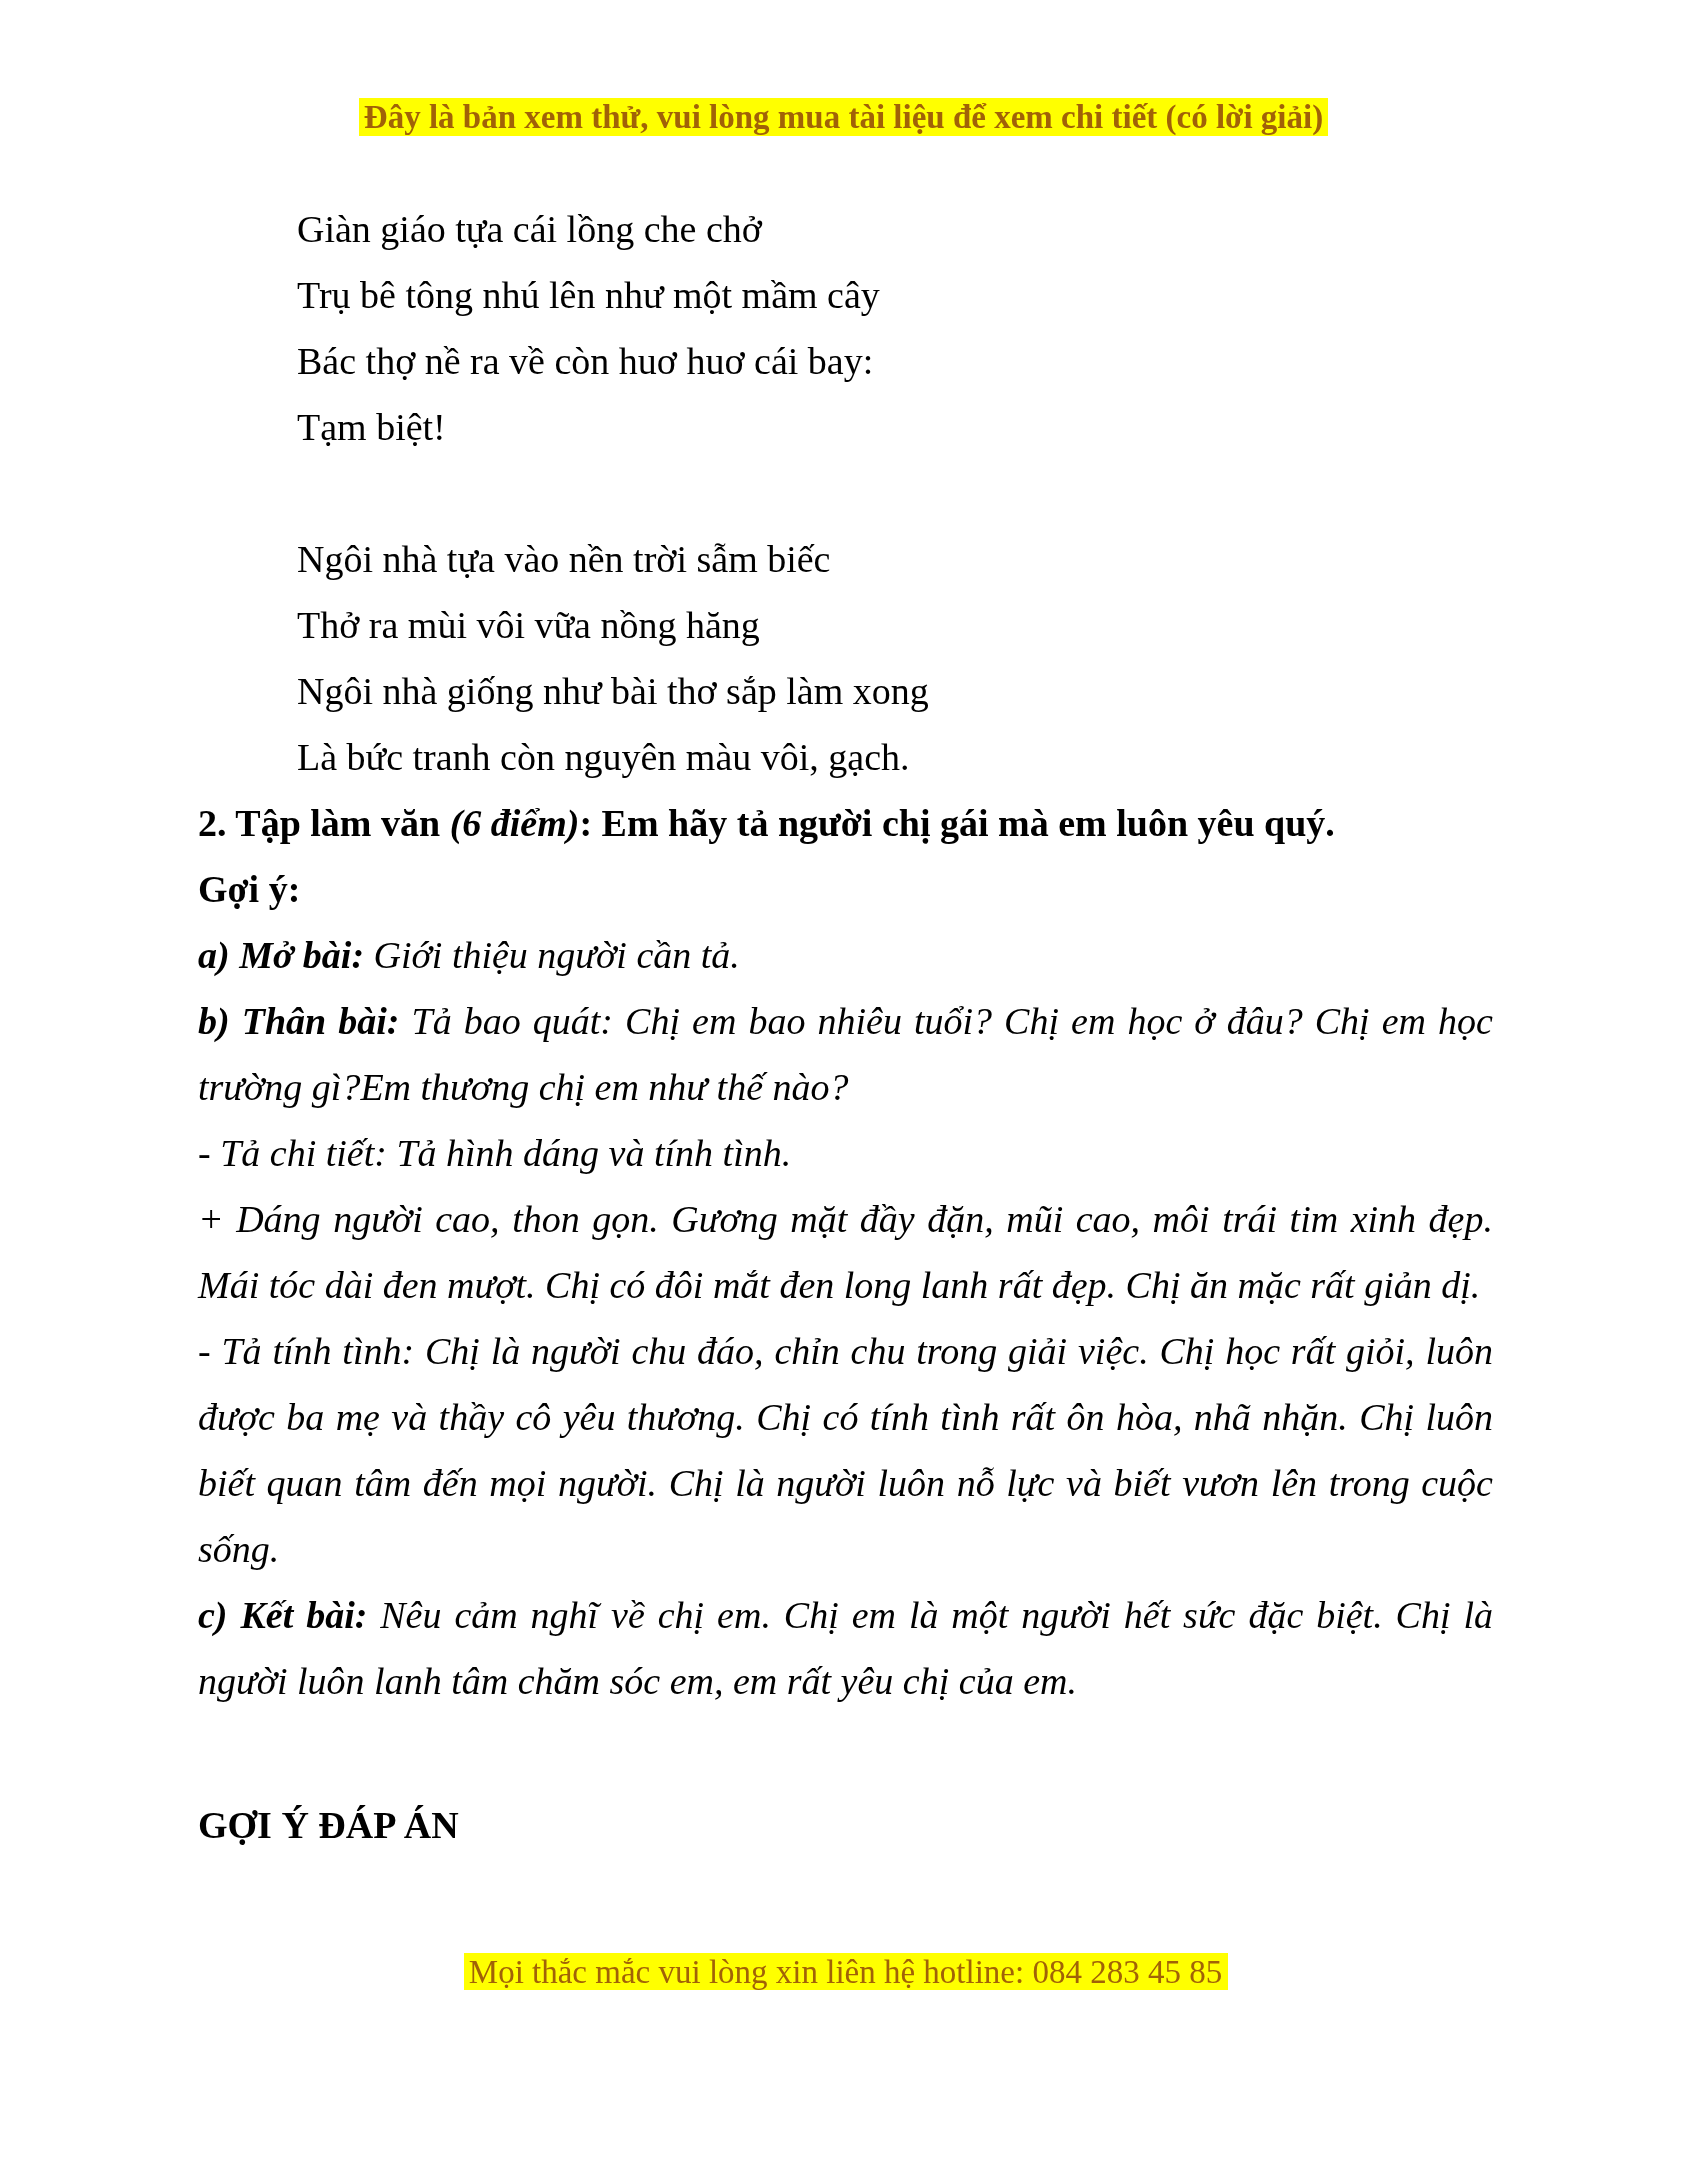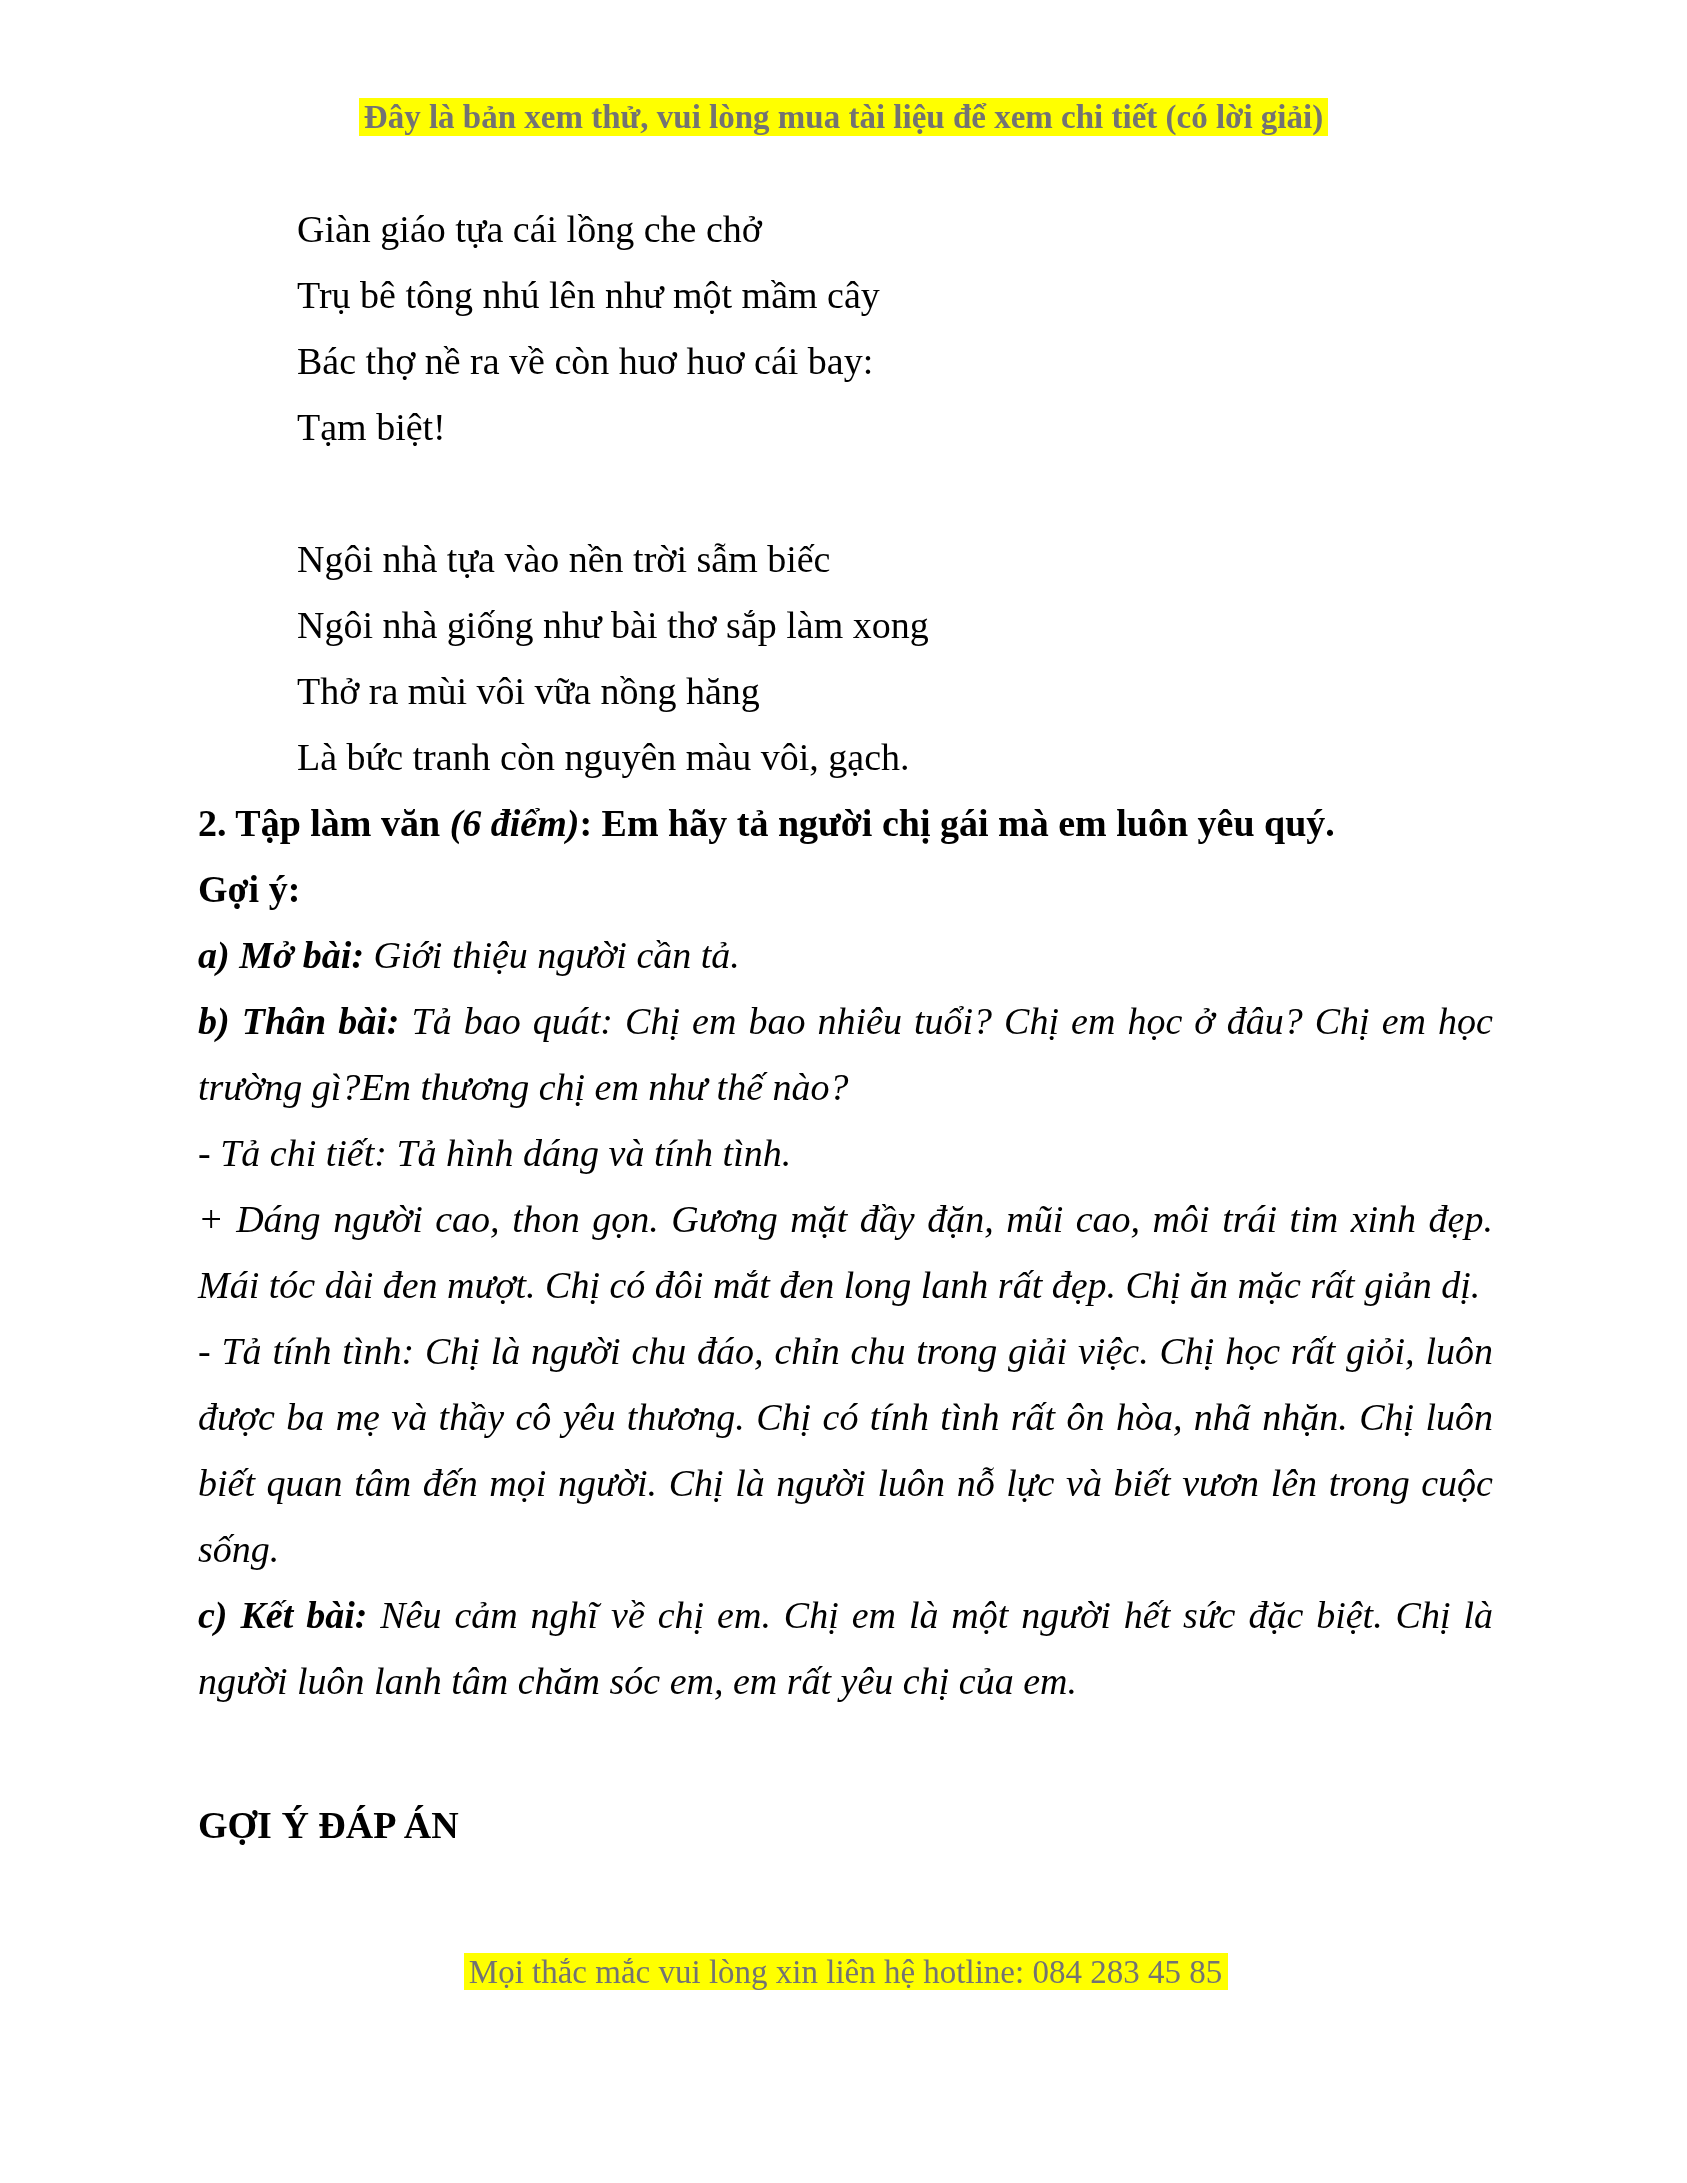--- a/index.html
+++ b/index.html
@@ -17,21 +17,21 @@
     top: 97px;
     left: 0;
     width: 100%;
     text-align: center;
     font-size: 33px;
     font-weight: bold;
     line-height: 40px;
   }
   .hl {
     background: #FFFF00;
-    color: #737373;
+    color: #a16207;
     padding: 0.7px 5.3px;
   }
   .content {
     position: absolute;
     top: 196px;
     left: 198px;
     width: 1295px;
     font-size: 38px;
     line-height: 66px;
   }
@@ -68,22 +68,22 @@
       <p class="poem-line">Giàn giáo tựa cái lồng che chở</p>
       <p class="poem-line">Trụ bê tông nhú lên như một mầm cây</p>
       <p class="poem-line">Bác thợ nề ra về còn huơ huơ cái bay:</p>
       <p class="poem-line">Tạm biệt!</p>
     </div>
 
     <div class="spacer"></div>
 
     <div>
       <p class="poem-line">Ngôi nhà tựa vào nền trời sẫm biếc</p>
+      <p class="poem-line">Thở ra mùi vôi vữa nồng hăng</p>
       <p class="poem-line">Ngôi nhà giống như bài thơ sắp làm xong</p>
-      <p class="poem-line">Thở ra mùi vôi vữa nồng hăng</p>
       <p class="poem-line">Là bức tranh còn nguyên màu vôi, gạch.</p>
     </div>
 
     <p>
       <span class="bold">2. Tập làm văn </span><span class="bold-italic">(6 điểm)</span><span class="bold">: Em hãy tả người chị gái mà em luôn yêu quý.</span>
     </p>
 
     <p class="bold">Gợi ý:</p>
 
     <p>

